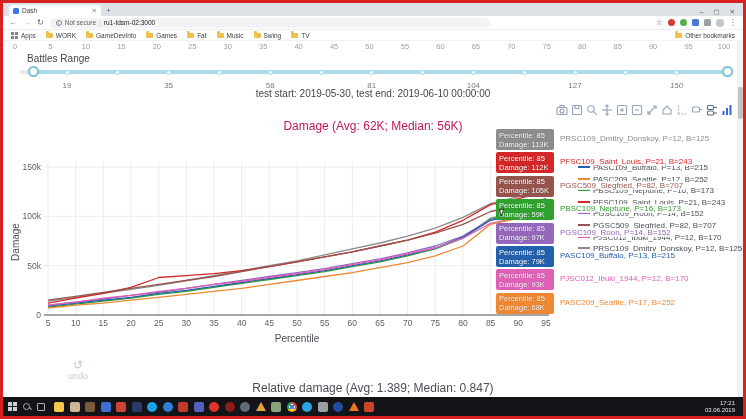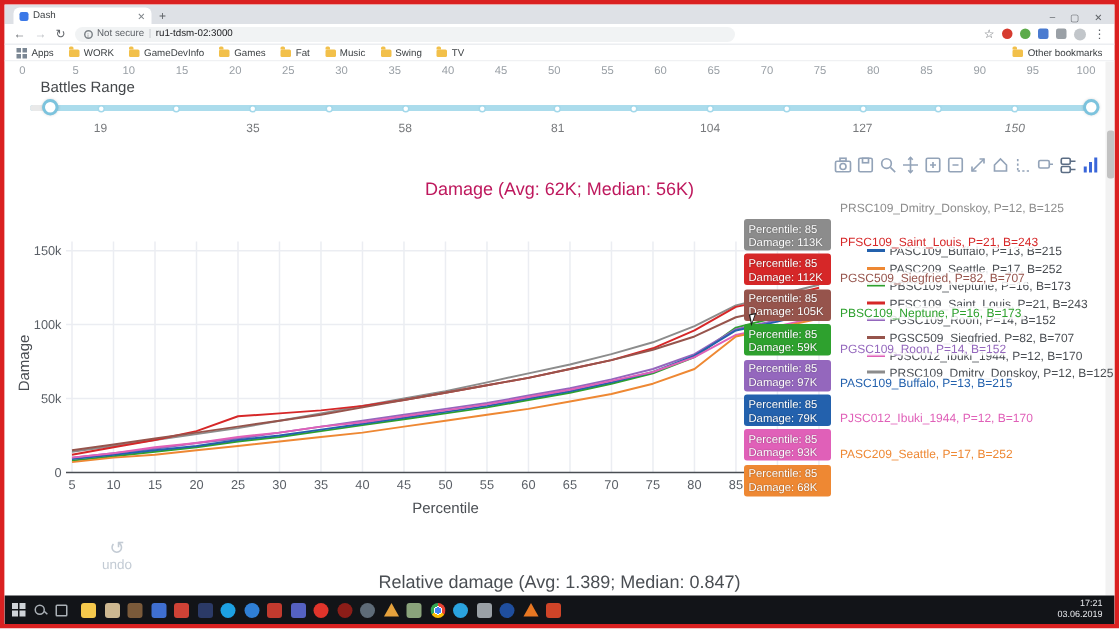--- a/index.html
+++ b/index.html
@@ -46,21 +46,21 @@
 
   .modebar { position:absolute; right:10px; top:63px; display:flex; align-items:center; gap:3px; }
   .modebar .mb { width:12px; height:12px; display:flex; align-items:center; justify-content:center; }
   .chart-title { position:absolute; left:0; right:0; top:78px; text-align:center; font-size:12px; color:#be185d; }
 
   .plot-svg { position:absolute; left:7px; top:106px; } 
 
   
   .hover-col { position:absolute; left:493px; top:88px; z-index:5; }
   .hv-row { position:absolute; left:0; height:21px; }
-  .hv-box { position:absolute; left:0; top:0; width:58px; height:21px; border-radius:2px; padding:1.5px 3px; color:#fff; font-size:7.5px; line-height:9px; white-space:nowrap; text-shadow:0 0 1px rgba(0,0,0,.45);margin-top:17px; }
+  .hv-box { position:absolute; left:0; top:0; width:58px; height:21px; border-radius:2px; padding:1.5px 3px; color:#fff; font-size:7.5px; line-height:9px; white-space:nowrap; text-shadow:0 0 1px rgba(0,0,0,.45); }
   .hv-name { position:absolute; left:62px; top:5px; font-size:8px; white-space:nowrap; background:rgba(255,255,255,.85); padding:0 2px; }
   .legend { position:absolute; left:575px; top:122px; z-index:2; }
   .lg-row { position:absolute; left:0; white-space:nowrap; font-size:8px; color:#4a4e53; }
   .lg-swatch { display:inline-block; width:12px; height:2px; margin-right:3px; vertical-align:2px; }
 
   .cursor { position:absolute; left:497px; top:168px; z-index:9; width:0; height:0;
     border-left:5px solid #1a1a1a; border-bottom:8px solid transparent; transform:rotate(-12deg); }
   .cursor::after { content:""; position:absolute; left:-5px; top:0; width:0; height:0; border-left:3.5px solid #fff; border-bottom:5.5px solid transparent; transform:translate(0.8px,0.8px); }
 
   .undo-btn { position:absolute; left:48px; top:318px; width:54px; text-align:center; color:#c3cbd4; }
@@ -221,20 +221,21 @@
     <div class="slider-labels" id="slider-labels">
         <span style="left: 64px;">19</span>
         <span style="left: 165.6px;">35</span>
         <span style="left: 267.2px;">58</span>
         <span style="left: 368.8px;">81</span>
         <span style="left: 470.4px;">104</span>
         <span style="left: 572px;">127</span>
         <span style="left: 673.6px; font-style: italic;">150</span>
       </div>
 
+    <div class="test-range">test start: 2019-05-30, test end: 2019-06-10 00:00:00</div>
 
     <div class="modebar" id="modebar">
         <div class="mb">
           <svg width="12" height="12" viewBox="0 0 12 12" fill="none" stroke="#93a3b8" stroke-width="1.1">
             <rect x="1" y="3.5" width="10" height="7" rx="1"></rect>
             <circle cx="6" cy="7" r="2"></circle>
             <rect x="4" y="1.5" width="4" height="2"></rect>
           </svg>
         </div>
         <div class="mb">

